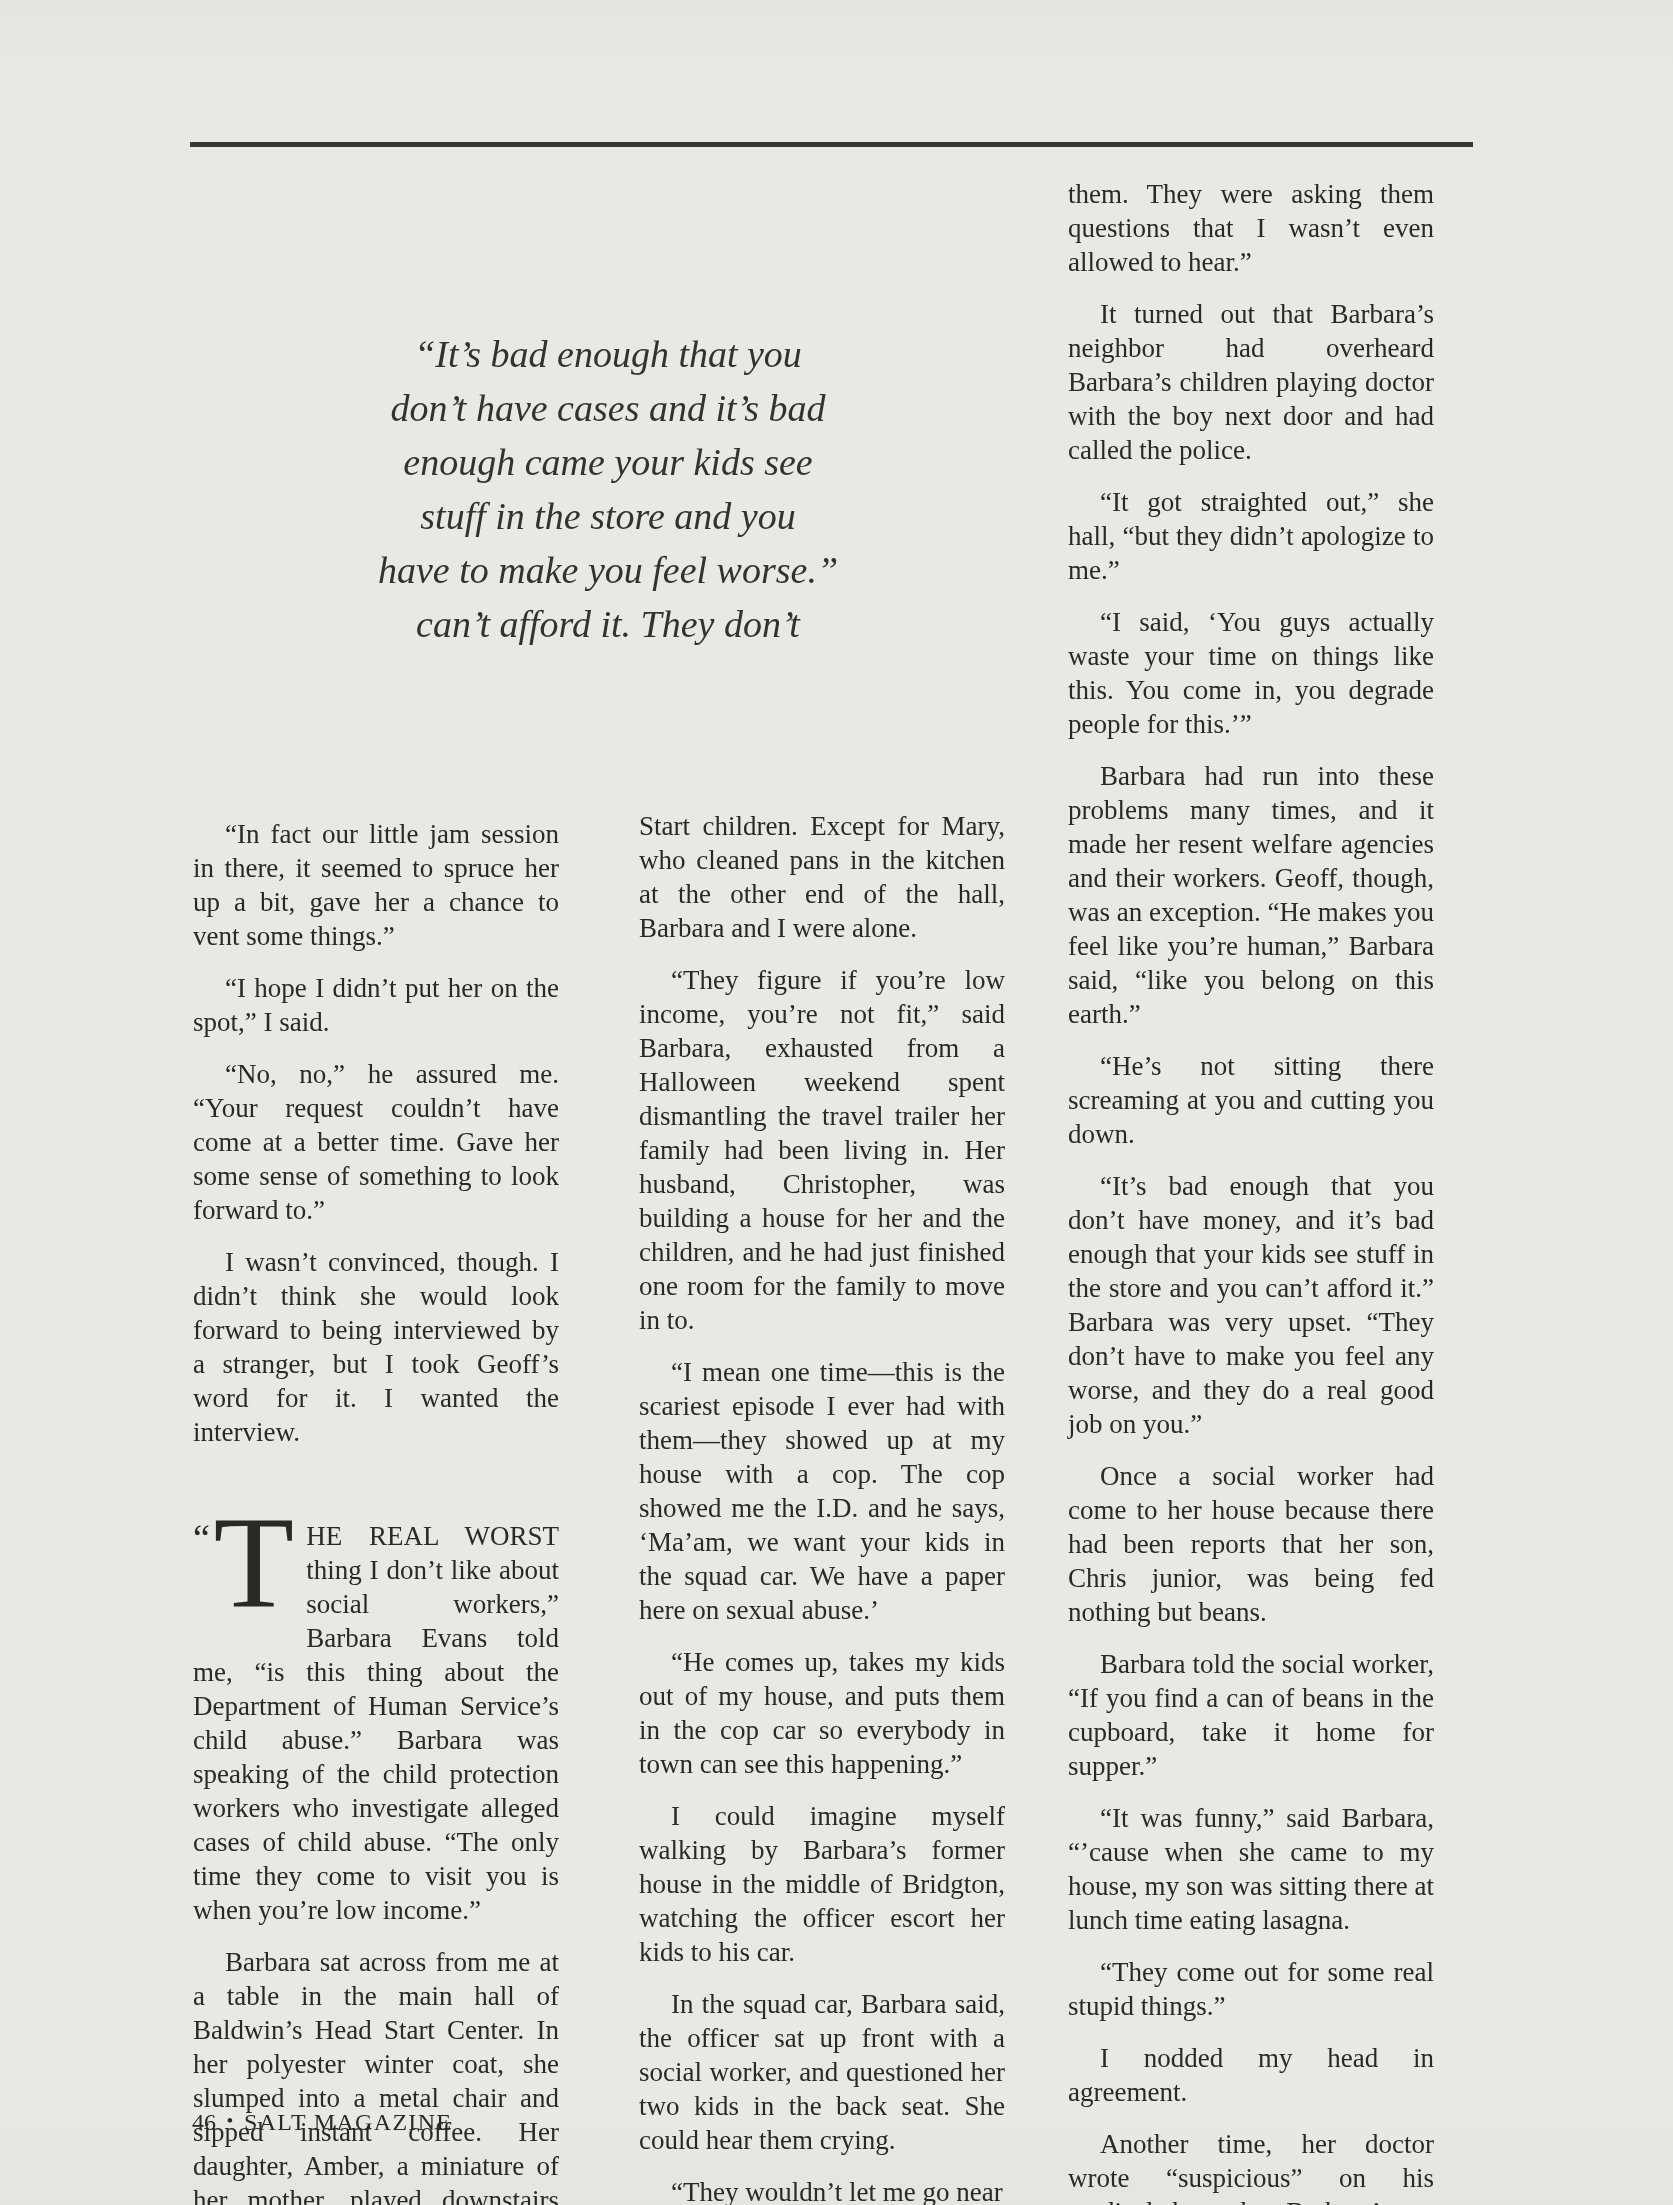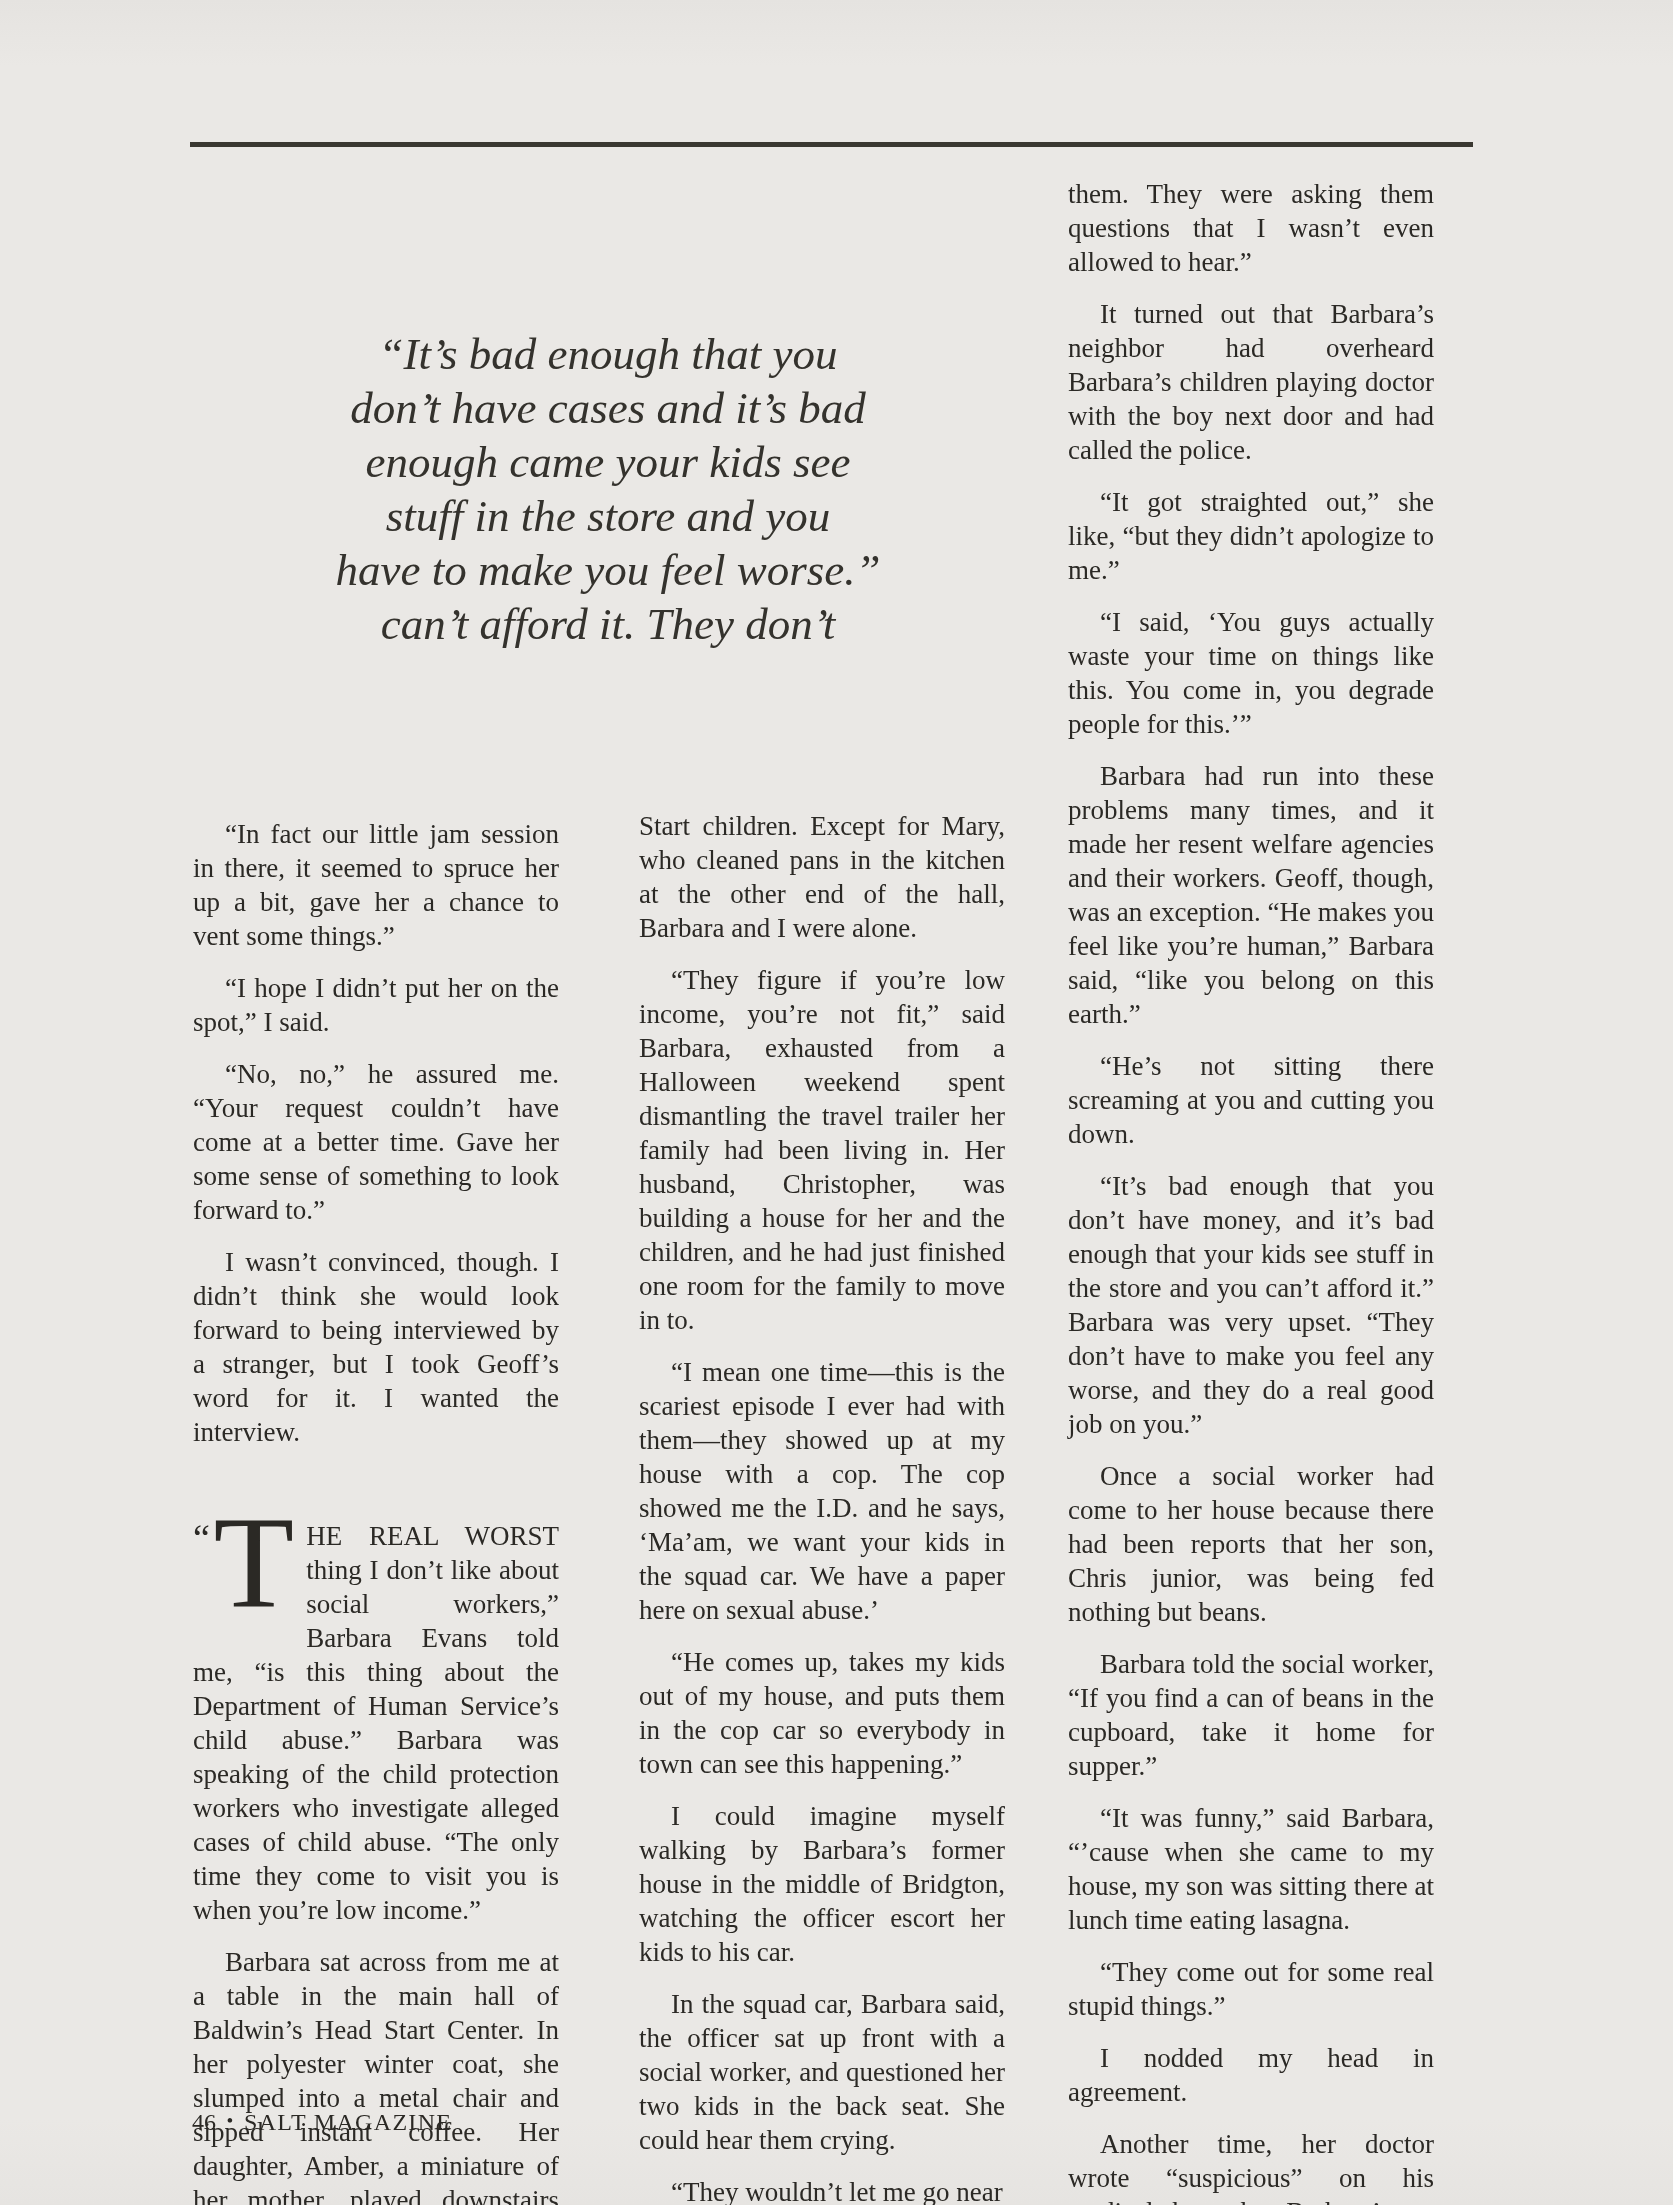--- a/index.html
+++ b/index.html
@@ -24,21 +24,21 @@
     height: 4.9px;
     background: #3a3831;
   }
   .pull-quote {
     position: absolute;
     left: 191px;
     top: 327px;
     width: 834px;
     text-align: center;
     font-style: italic;
-    font-size: 45px;
+    font-size: 38px;
     line-height: 54px;
     color: #34322d;
   }
   .col {
     position: absolute;
     width: 402px;
     font-size: 27px;
     line-height: 34px;
     text-align: justify;
   }
@@ -119,21 +119,21 @@
     <p class="ind">“I mean one time—this is the scariest episode I ever had with them—they showed up at my house with a cop. The cop showed me the I.D. and he says, ‘Ma’am, we want your kids in the squad car. We have a paper here on sexual abuse.’</p>
     <p class="ind">“He comes up, takes my kids out of my house, and puts them in the cop car so everybody in town can see this happening.”</p>
     <p class="ind">I could imagine myself walking by Barbara’s former house in the middle of Bridgton, watching the officer escort her kids to his car.</p>
     <p class="ind">In the squad car, Barbara said, the officer sat up front with a social worker, and questioned her two kids in the back seat. She could hear them crying.</p>
     <p class="ind">“They wouldn’t let me go near</p>
   </div>
 
   <div class="col" id="col-right">
     <p>them. They were asking them questions that I wasn’t even allowed to hear.”</p>
     <p class="ind">It turned out that Barbara’s neighbor had overheard Barbara’s children playing doctor with the boy next door and had called the police.</p>
-    <p class="ind">“It got straighted out,” she like, “but they didn’t apologize to me.”</p>
+    <p class="ind">“It got straighted out,” she hall, “but they didn’t apologize to me.”</p>
     <p class="ind">“I said, ‘You guys actually waste your time on things like this. You come in, you degrade people for this.’”</p>
     <p class="ind">Barbara had run into these problems many times, and it made her resent welfare agencies and their workers. Geoff, though, was an exception. “He makes you feel like you’re human,” Barbara said, “like you belong on this earth.”</p>
     <p class="ind">“He’s not sitting there screaming at you and cutting you down.</p>
     <p class="ind">“It’s bad enough that you don’t have money, and it’s bad enough that your kids see stuff in the store and you can’t afford it.” Barbara was very upset. “They don’t have to make you feel any worse, and they do a real good job on you.”</p>
     <p class="ind">Once a social worker had come to her house because there had been reports that her son, Chris junior, was being fed nothing but beans.</p>
     <p class="ind">Barbara told the social worker, “If you find a can of beans in the cupboard, take it home for supper.”</p>
     <p class="ind">“It was funny,” said Barbara, “’cause when she came to my house, my son was sitting there at lunch time eating lasagna.</p>
     <p class="ind">“They come out for some real stupid things.”</p>
     <p class="ind">I nodded my head in agreement.</p>
     <p class="ind">Another time, her doctor wrote “suspicious” on his medical chart when Barbara’s son had stitches sewn in his forehead for the second time in one month. She had been quite ready to defend herself.</p>

